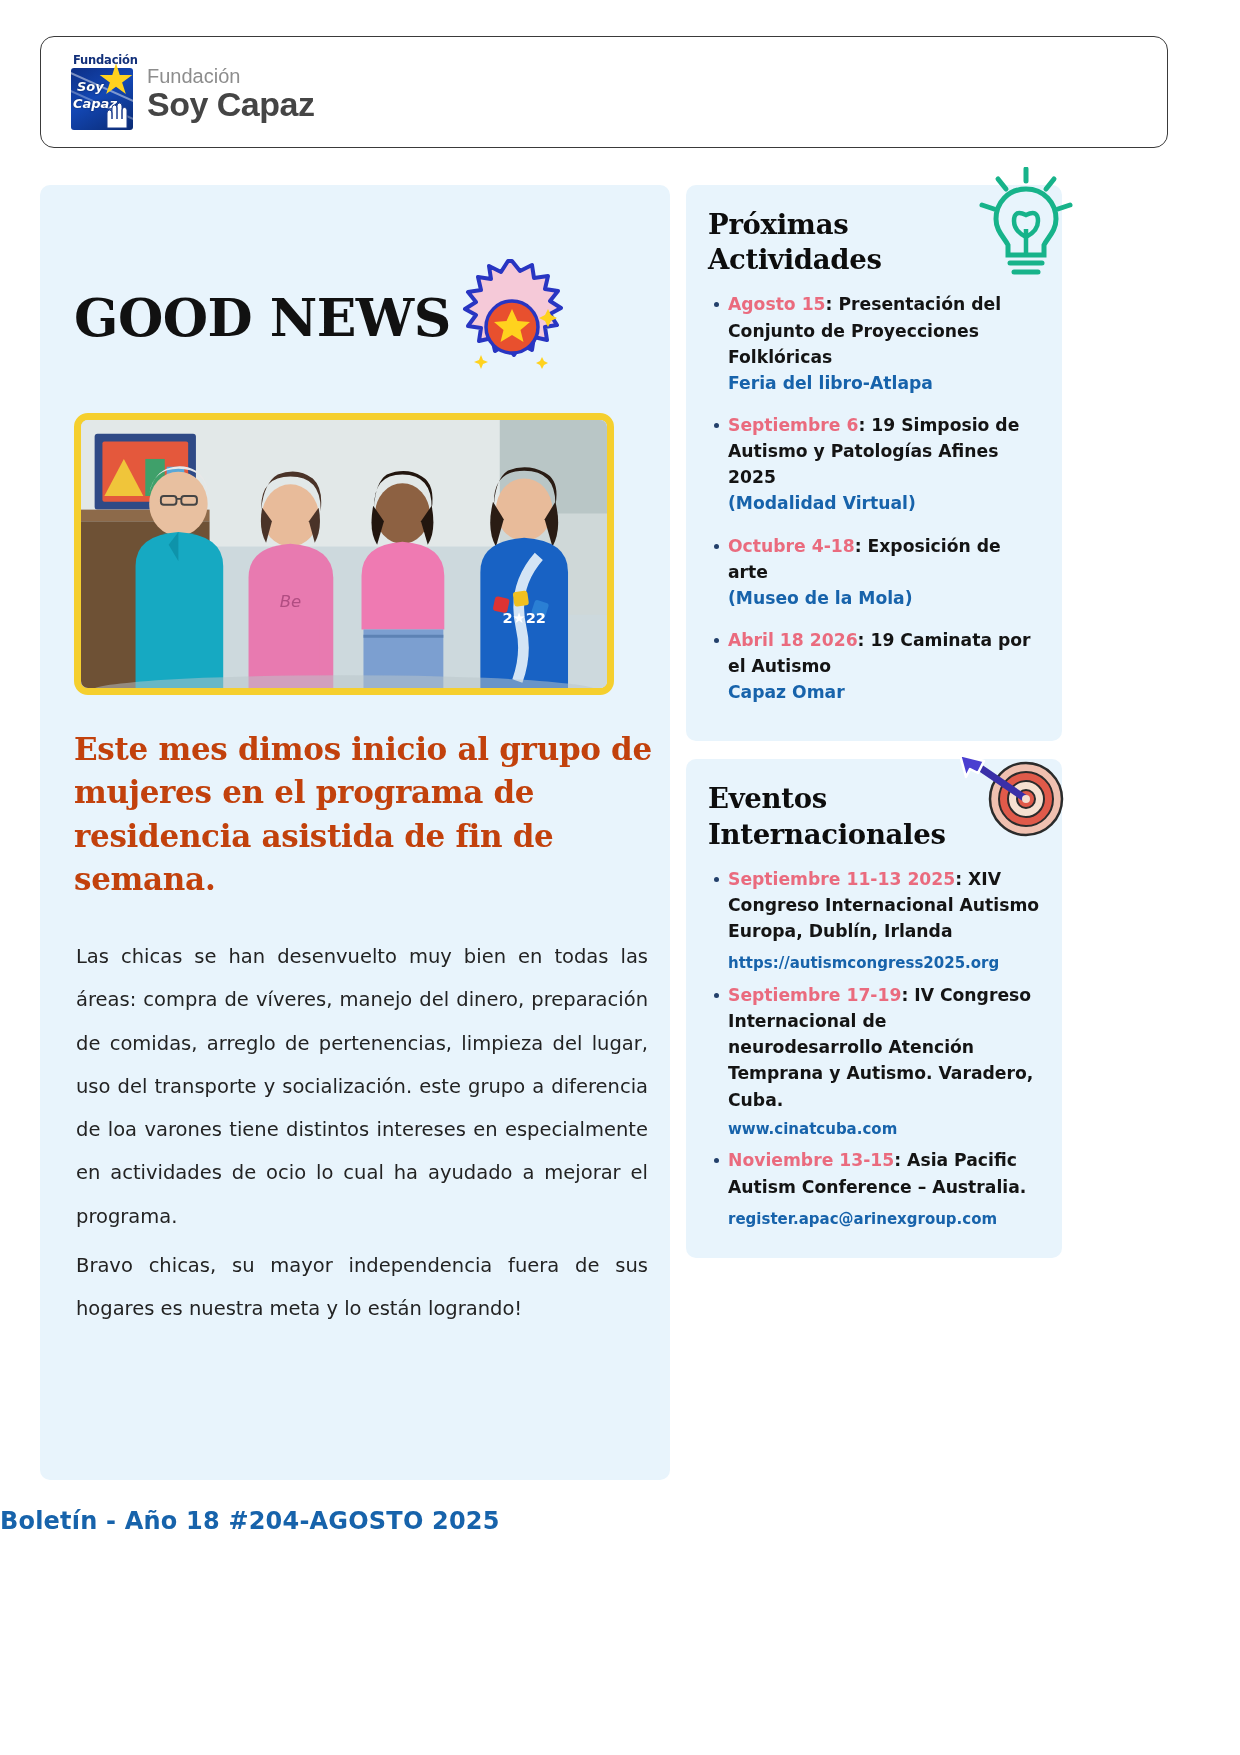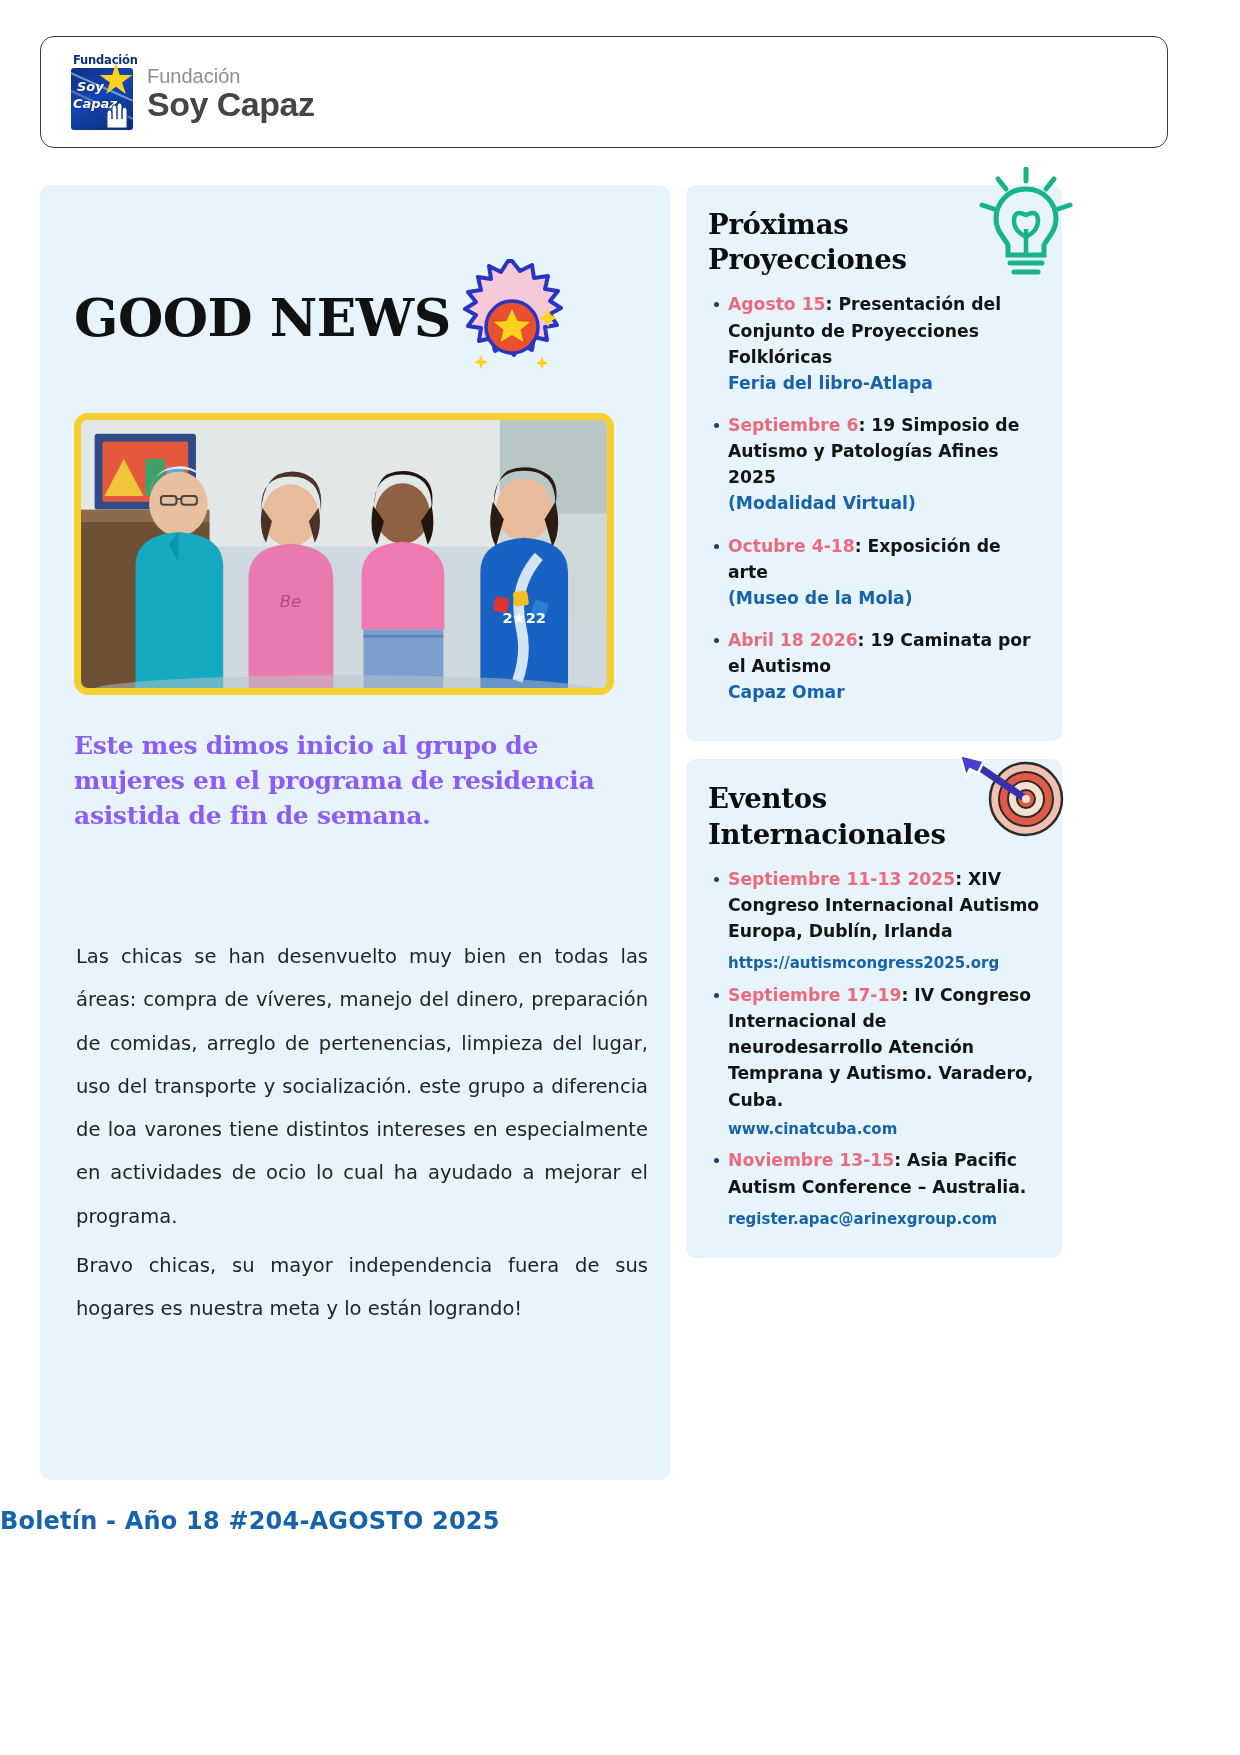--- a/index.html
+++ b/index.html
@@ -199,24 +199,24 @@
     background: #c9d8dd;
   }
   .photo-inner { position: absolute; inset: 0; }
 
   .article-heading {
     position: absolute;
     left: 34px;
     top: 543px;
     width: 580px;
     font-family: "DejaVu Serif", serif;
-    font-size: 25px;
+    font-size: 31px;
     font-weight: 700;
     line-height: 1.4;
-    color: #8b5cf6;
+    color: #c2410c;
     letter-spacing: -0.3px;
   }
 
   .article-body {
     position: absolute;
     left: 36px;
     top: 750px;
     width: 572px;
     font-family: "DejaVu Sans", sans-serif;
     font-size: 19.5px;
@@ -427,21 +427,21 @@
         <line x1="40" y1="42" x2="28" y2="38"></line>
         <line x1="104" y1="42" x2="116" y2="38"></line>
       </g>
       <path d="M72 22 C54 22 42 36 42 52 C42 64 50 70 54 78 L54 88 L90 88 L90 78 C94 70 102 64 102 52 C102 36 90 22 72 22 Z" fill="none" stroke="#17b38a" stroke-width="5"></path>
       <path d="M60 54 Q60 42 72 48 Q84 42 84 54 Q84 64 72 70 Q60 64 60 54 Z" fill="none" stroke="#17b38a" stroke-width="4.5"></path>
       <line x1="72" y1="62" x2="72" y2="88" stroke="#17b38a" stroke-width="4.5"></line>
       <line x1="56" y1="96" x2="88" y2="96" stroke="#17b38a" stroke-width="5" stroke-linecap="round"></line>
       <line x1="60" y1="105" x2="84" y2="105" stroke="#17b38a" stroke-width="5" stroke-linecap="round"></line>
     </svg>
 
-    <h2 class="card-title">Próximas Proyecciones</h2>
+    <h2 class="card-title">Próximas Actividades</h2>
 
     <ul class="evt-list">
       <li>
         <span class="d-date">Agosto 15</span><span>: </span><span>Presentación del Conjunto de Proyecciones Folklóricas</span><br>
         <span class="d-place">Feria del libro-Atlapa</span>
       </li>
       <li>
         <span class="d-date">Septiembre 6</span><span>: </span><span>19 Simposio de Autismo y Patologías Afines 2025</span><br>
         <span class="d-place">(Modalidad Virtual)</span>
       </li>

